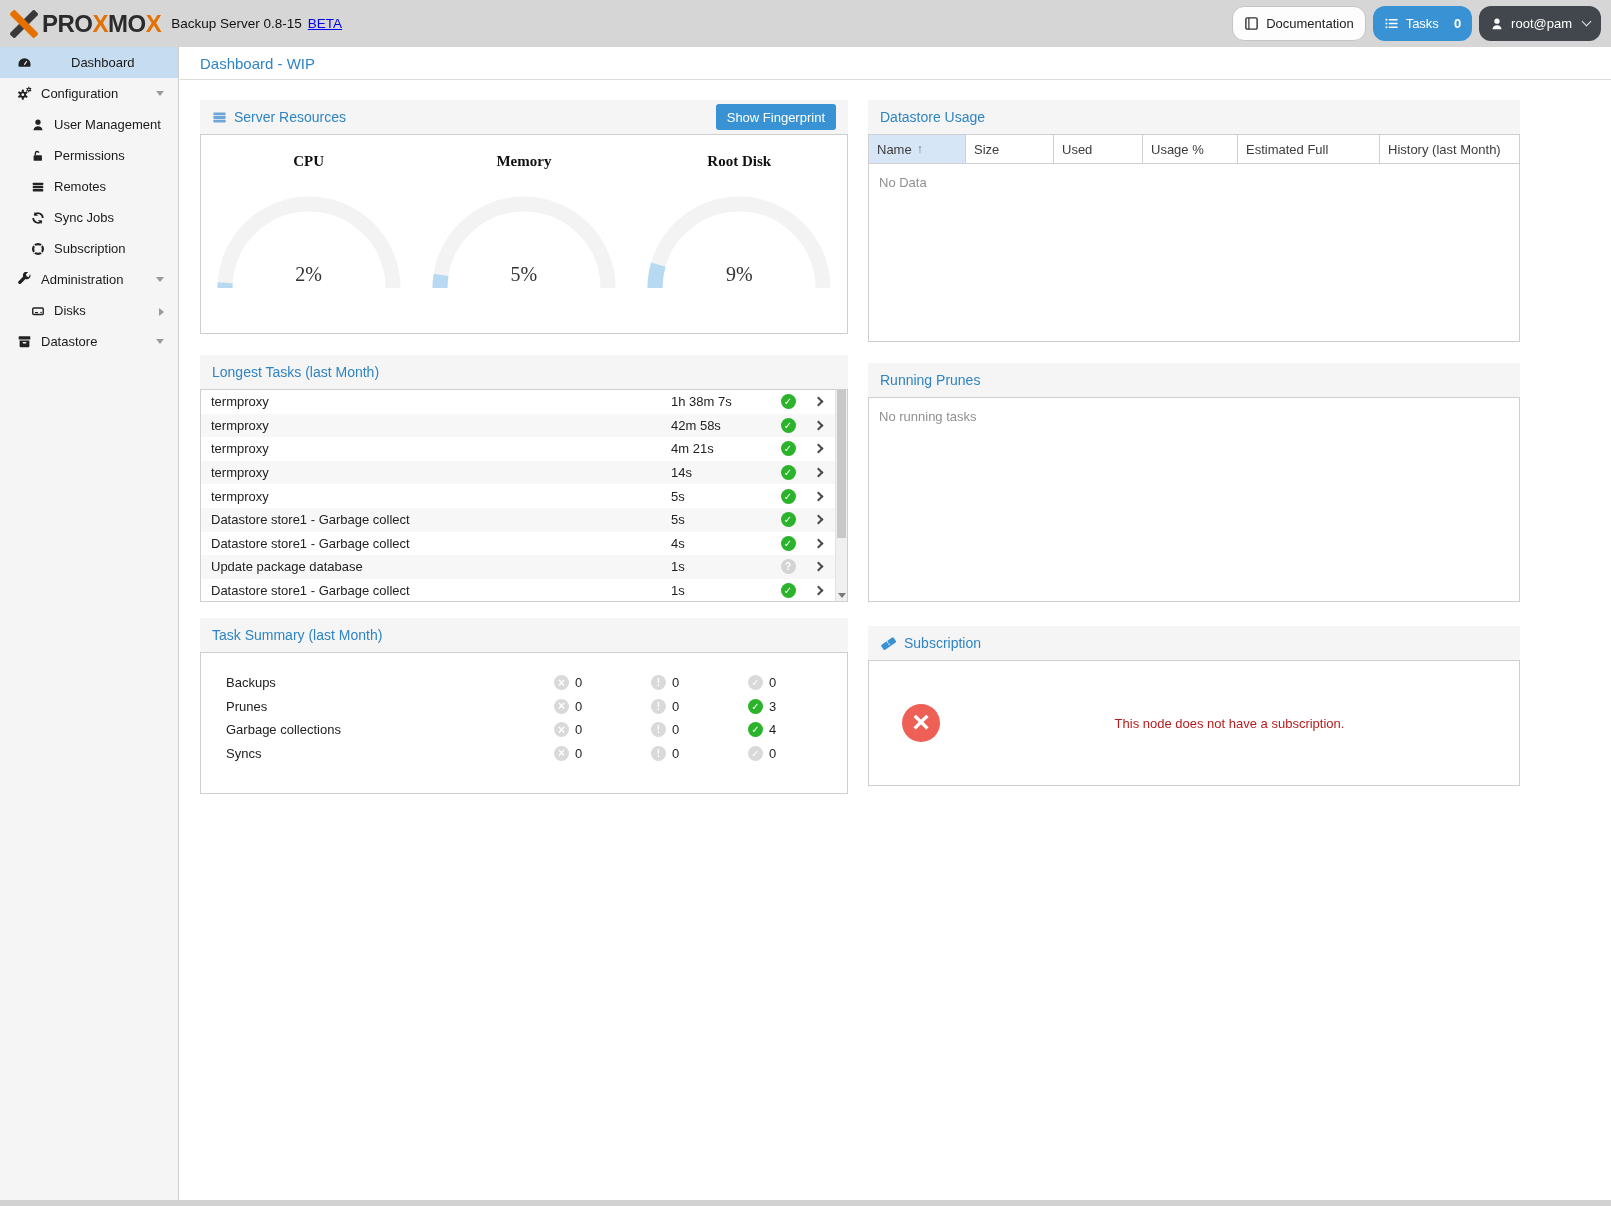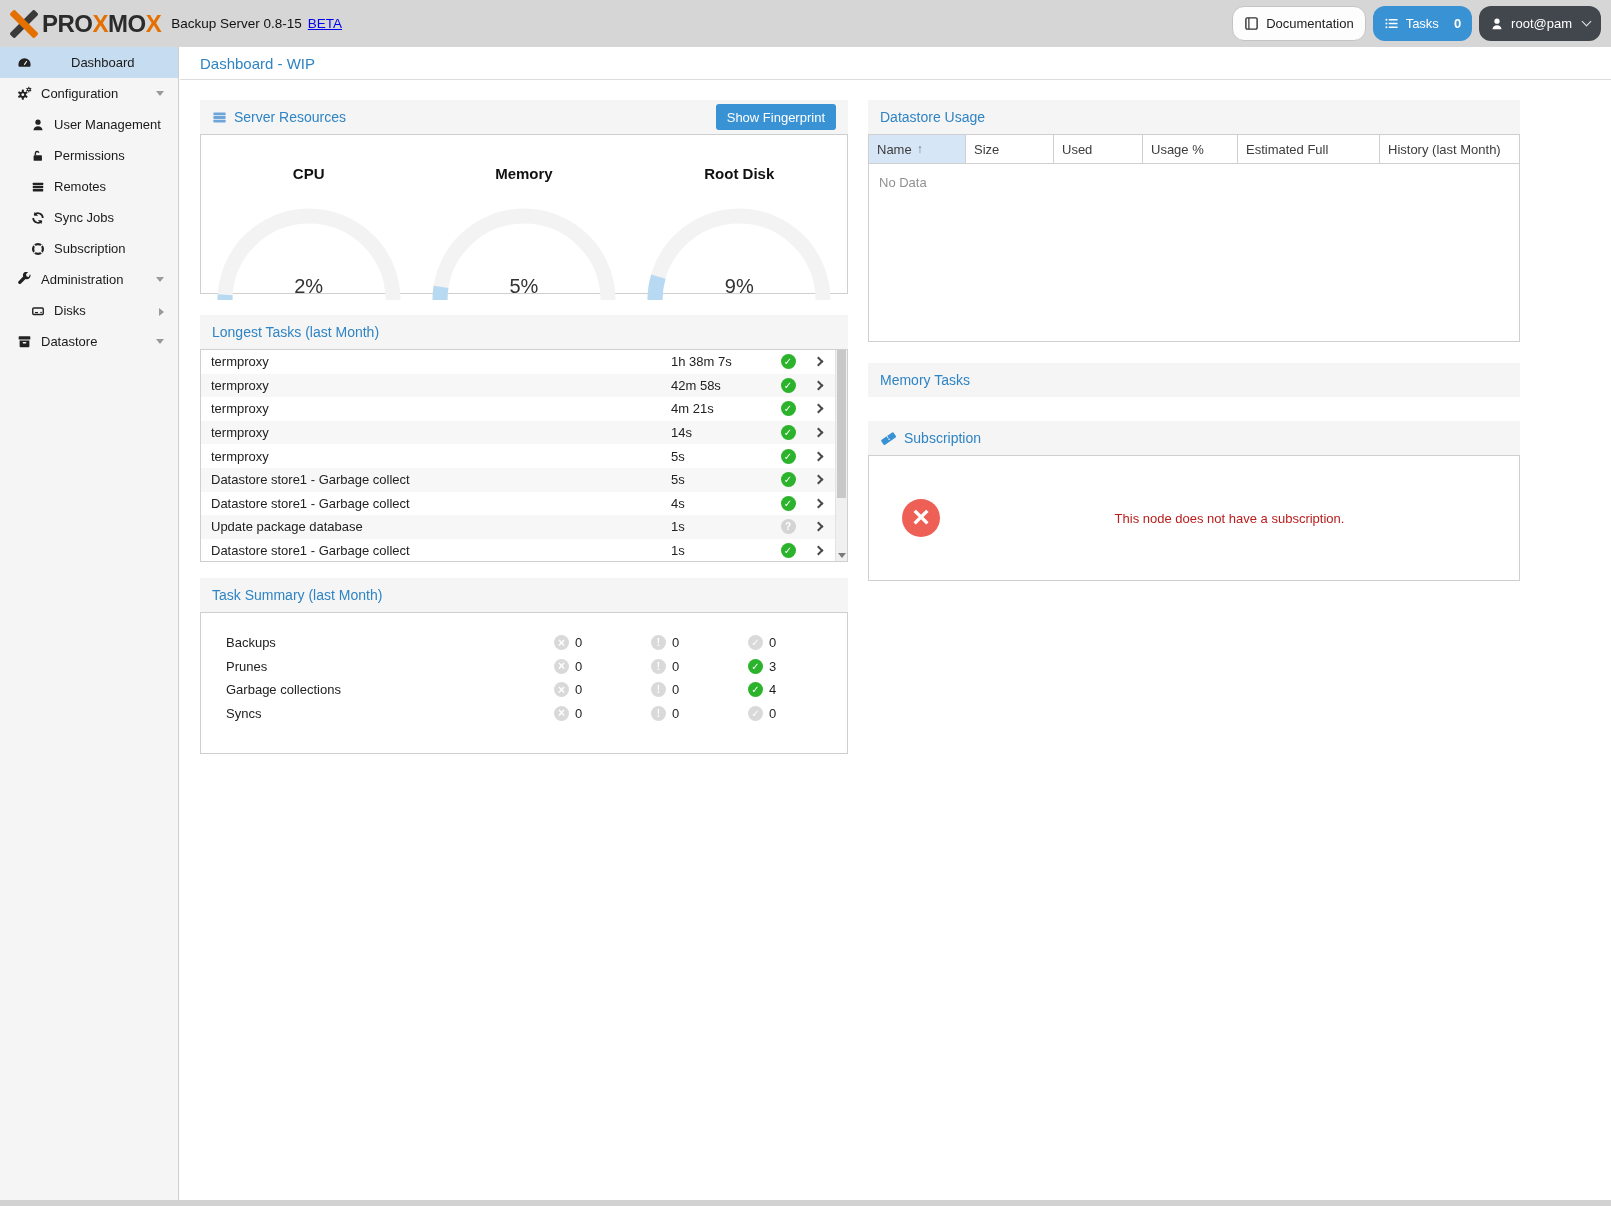--- a/index.html
+++ b/index.html
@@ -60,21 +60,21 @@
   .panel { background: #fff; }
   .panel-hd {
     height: 34px; background: #f5f5f5; display: flex; align-items: center;
     padding: 0 12px; position: relative;
   }
   .panel-title { color: #2e84c4; font-size: 14px; }
   .panel-hd .hd-ic { margin-right: 7px; display: flex; }
   .panel-bd { border: 1px solid #cfcfcf; background: #fff; position: relative; }
 
   
-  .sr-bd { height: 160px; display: flex; padding-top: 30px; }
+  .sr-bd { height: 200px; display: flex; padding-top: 18px; font-family: Liberation Serif, serif; }
   .gauge-col { width: 33.33%; display: flex; flex-direction: column; align-items: center; }
   .gauge-label { font-weight: bold; font-size: 15px; color: #111; margin-bottom: 22px; }
   .gauge-box { position: relative; width: 190px; height: 100px; }
   .gauge-pct { position: absolute; bottom: 6px; left: 0; width: 100%; text-align: center; font-size: 20px; color: #333; }
   .fingerprint-btn {
     position: absolute; right: 12px; top: 4px; height: 26px; padding: 0 11px;
     background: #3892d4; color: #fff; border: none; border-radius: 3px; font-size: 13px; cursor: pointer;
     font-family: inherit;
   }
   .mb21 { margin-bottom: 21px; } .mb16 { margin-bottom: 16px; } .mb24 { margin-bottom: 24px; }
@@ -557,22 +557,25 @@
             <div class="du-cell" style="flex:1">
                 <span>History (last Month)</span>
               </div>
           </div>
           <div class="empty-text">No Data</div>
         </div>
       </div>
 
       <div class="panel mb24">
         <div class="panel-hd">
-            <span class="panel-title">Memory Tasks</span>
-          </div>
+            <span class="panel-title">Running Prunes</span>
+          </div>
+        <div class="panel-bd rt-bd">
+          <div class="empty-text">No running tasks</div>
+        </div>
       </div>
 
       <div class="panel">
         <div class="panel-hd">
           <span class="hd-ic">
             <svg width="17" height="15" viewBox="0 0 18 16">
                 <g transform="rotate(-35 9 8)">
                   <rect x="1" y="5" width="16" height="6.5" rx="1.2" fill="#3892d4"></rect>
                   <line x1="9" y1="5.4" x2="9" y2="11.1" stroke="#fff" stroke-width="1.2" stroke-dasharray="1.6 1.2"></line>
                 </g>

